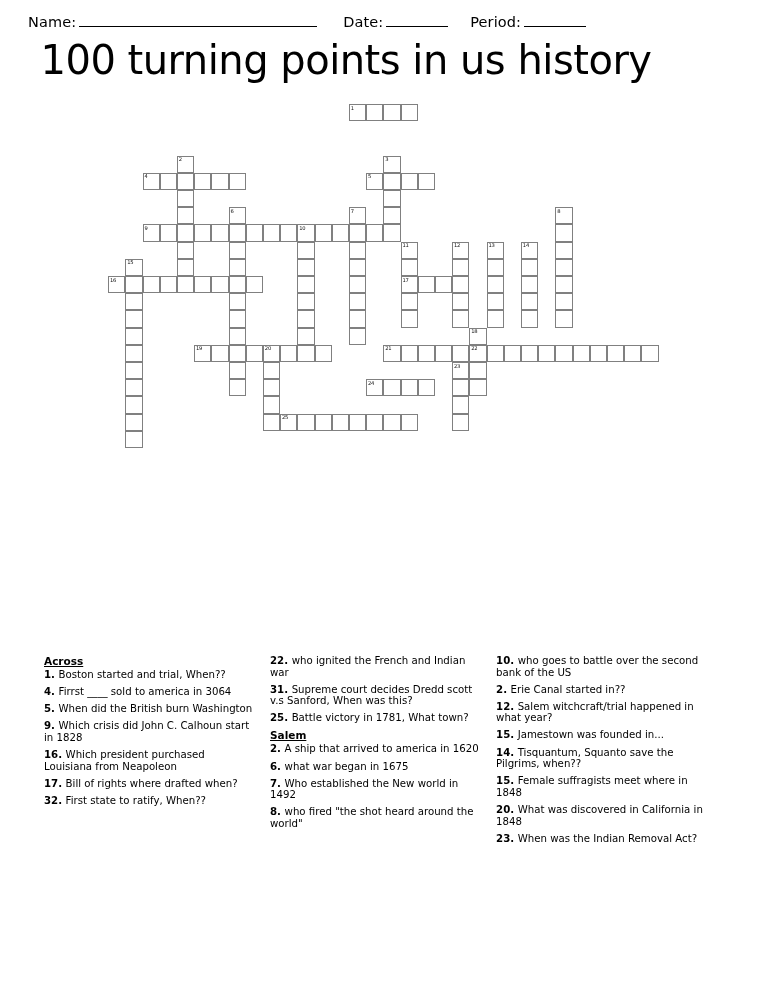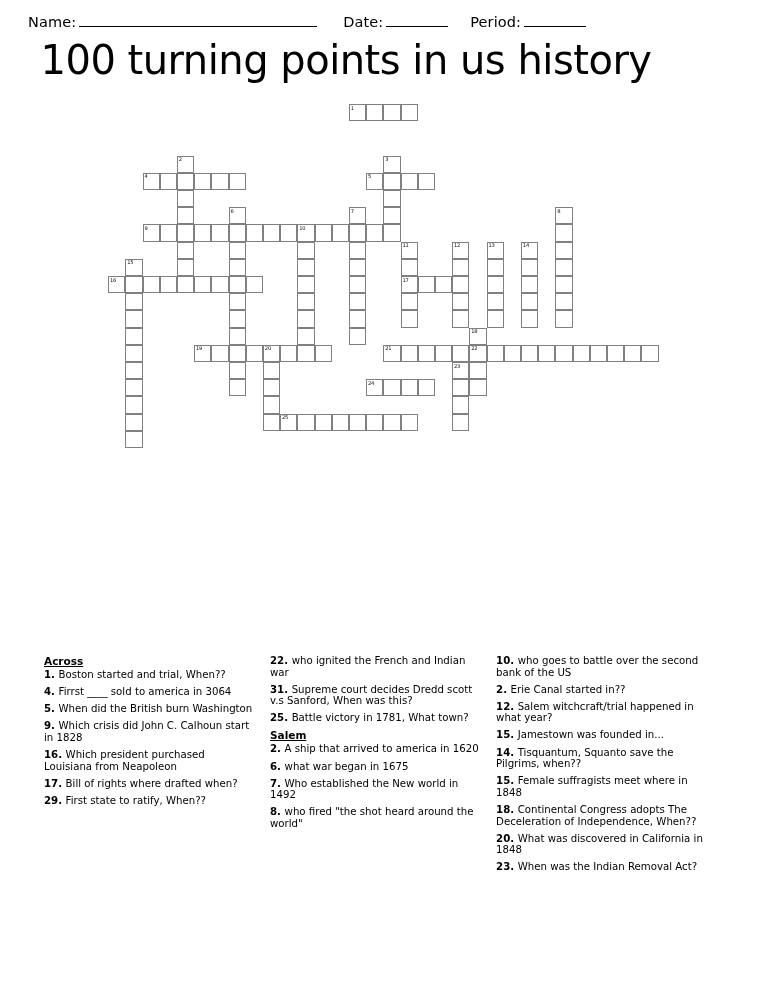--- a/index.html
+++ b/index.html
@@ -349,36 +349,35 @@
 
 <div class="clues">
   <div class="clue-col left" id="clue-col-1">
       <div class="clue-heading">Across</div>
       <p class="clue"><span class="n">1. </span><span>Boston started and trial, When??</span></p>
       <p class="clue"><span class="n">4. </span><span>Firrst ____ sold to america in 3064</span></p>
       <p class="clue"><span class="n">5. </span><span>When did the British burn Washington</span></p>
       <p class="clue"><span class="n">9. </span><span>Which crisis did John C. Calhoun start in 1828</span></p>
       <p class="clue"><span class="n">16. </span><span>Which president purchased Louisiana from Neapoleon</span></p>
       <p class="clue"><span class="n">17. </span><span>Bill of rights where drafted when?</span></p>
-      <p class="clue"><span class="n">29. </span><span>First state to ratify, When??</span></p>
+      <p class="clue"><span class="n">32. </span><span>First state to ratify, When??</span></p>
     </div>
   <div class="clue-col mid" id="clue-col-2">
       <p class="clue"><span class="n">22. </span><span>who ignited the French and Indian war</span></p>
       <p class="clue"><span class="n">31. </span><span>Supreme court decides Dredd scott v.s Sanford, When was this?</span></p>
       <p class="clue"><span class="n">25. </span><span>Battle victory in 1781, What town?</span></p>
       <div class="clue-heading">Salem</div>
       <p class="clue"><span class="n">2. </span><span>A ship that arrived to america in 1620</span></p>
       <p class="clue"><span class="n">6. </span><span>what war began in 1675</span></p>
       <p class="clue"><span class="n">7. </span><span>Who established the New world in 1492</span></p>
       <p class="clue"><span class="n">8. </span><span>who fired "the shot heard around the world"</span></p>
     </div>
   <div class="clue-col right" id="clue-col-3">
       <p class="clue"><span class="n">10. </span><span>who goes to battle over the second bank of the US</span></p>
       <p class="clue"><span class="n">2. </span><span>Erie Canal started in??</span></p>
       <p class="clue"><span class="n">12. </span><span>Salem witchcraft/trial happened in what year?</span></p>
       <p class="clue"><span class="n">15. </span><span>Jamestown was founded in...</span></p>
       <p class="clue"><span class="n">14. </span><span>Tisquantum, Squanto save the Pilgrims, when??</span></p>
       <p class="clue"><span class="n">15. </span><span>Female suffragists meet where in 1848</span></p>
-      <p class="clue"><span class="n">18. </span><span>Continental Congress adopts The Deceleration of Independence, When??</span></p>
       <p class="clue"><span class="n">20. </span><span>What was discovered in California in 1848</span></p>
       <p class="clue"><span class="n">23. </span><span>When was the Indian Removal Act?</span></p>
     </div>
 </div>
 
 </body></html>

